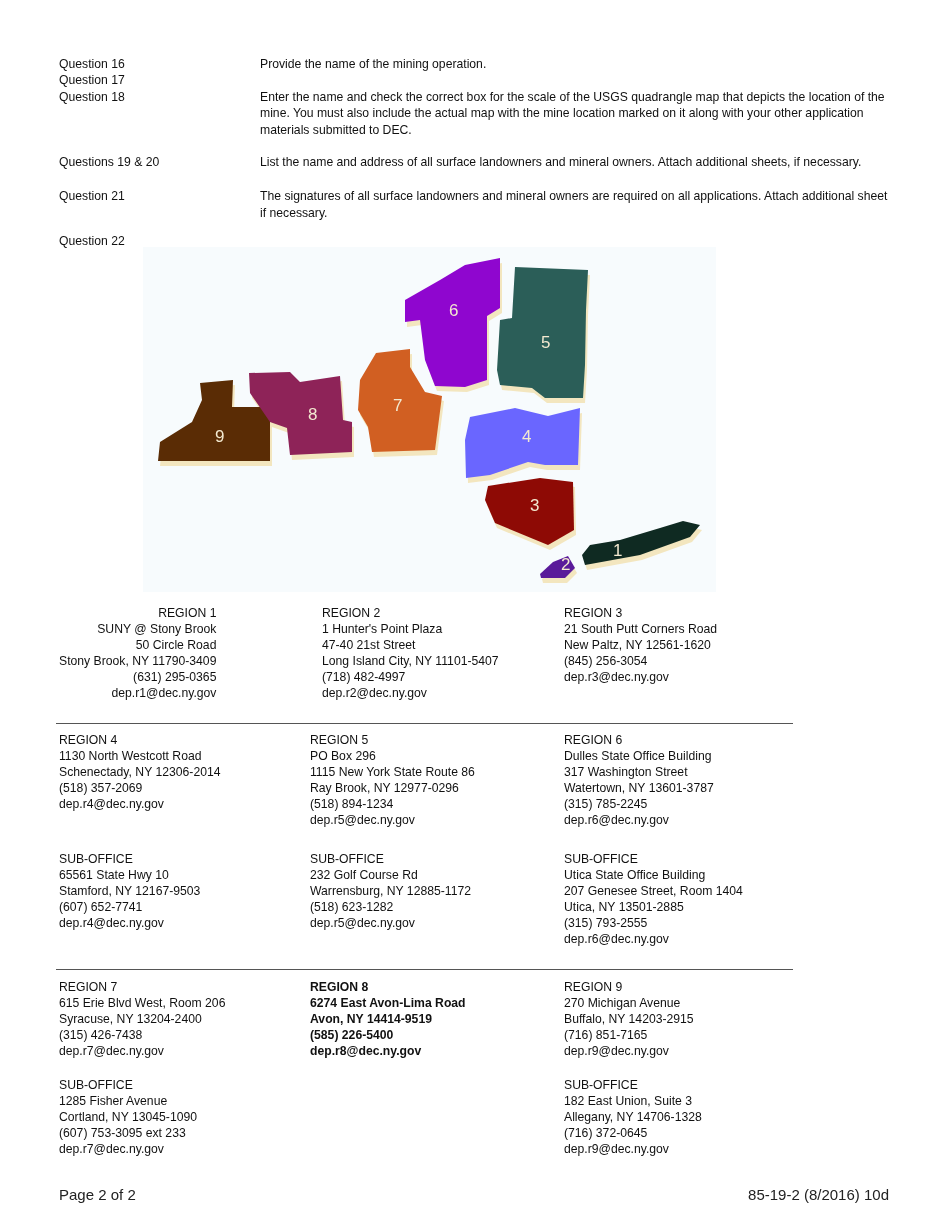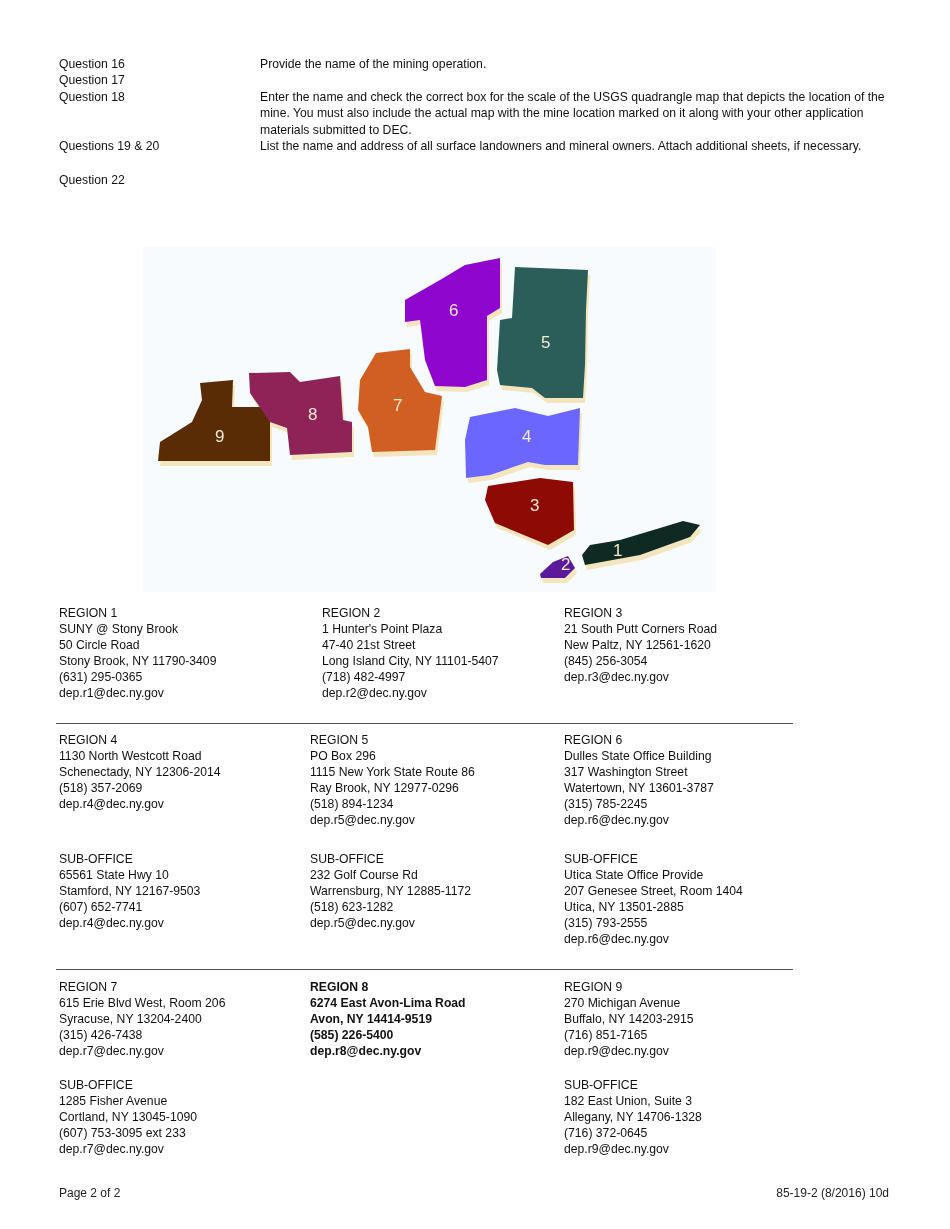--- a/index.html
+++ b/index.html
@@ -10,42 +10,46 @@
   .qtable { position: absolute; left: 59px; top: 56px; width: 830px; }
   .qrow { display: flex; line-height: 16.4px; }
   .qlabel { width: 201px; flex: 0 0 201px; }
   .qtext { flex: 1; }
   .map-wrap { position: absolute; left: 143px; top: 247px; width: 573px; height: 345px; background: #f7fbfd; }
   .map-wrap svg { display: block; }
   .region-num { font-family: "Liberation Sans", sans-serif; font-size: 17px; fill: #f3e9d0; }
   .office { position: absolute; line-height: 16px; white-space: nowrap; }
   .office div { margin: 0; }
   .divider { position: absolute; left: 56px; width: 737px; height: 0; border-top: 1px solid #555; }
-  .footer { position: absolute; top: 1186px; font-size: 12px; color: #222; }
+  .footer { position: absolute; top: 1186px; font-size: 15px; color: #222; }
 </style>
 </head>
 <body>
 
 <div class="qtable">
   <div class="qrow">
     <div class="qlabel">Question 16</div>
     <div class="qtext">Provide the name of the mining operation.</div>
   </div>
   <div class="qrow">
     <div class="qlabel">Question 17</div>
   </div>
   <div class="qrow">
     <div class="qlabel">Question 18</div>
     <div class="qtext">Enter the name and check the correct box for the scale of the USGS quadrangle map that depicts the location of the mine. You must also include the actual map with the mine location marked on it along with your other application materials submitted to DEC.</div>
   </div>
-  <div class="qrow" style="margin-top:0; margin-bottom:18px;">
+  <div class="qrow" style="margin-top:16px; margin-bottom:18px;">
     <div class="qlabel">Questions 19 &amp; 20</div>
     <div class="qtext">List the name and address of all surface landowners and mineral owners. Attach additional sheets, if necessary.</div>
   </div>
-  <div class="qrow" style="margin-top:2px;">
+  <div class="qrow">
+    <div class="qlabel">Question 21</div>
+    <div class="qtext">The signatures of all surface landowners and mineral owners are required on all applications. Attach additional sheet if necessary.</div>
+  </div>
+  <div class="qrow" style="margin-top:12px;">
     <div class="qlabel">Question 22</div>
   </div>
 </div>
 
 <div class="map-wrap">
   <svg width="573" height="345" viewBox="143 247 573 345" xmlns="http://www.w3.org/2000/svg">
 
     <g fill="#f3e6bf" transform="translate(2,5)">
       <polygon points="200,383 233,380 232,407 270,407 270,461 158,461 160,442 192,422 202,400"></polygon>
       <polygon points="249,373 290,372 300,382 340,376 343,420 352,422 352,452 290,455 287,428 270,422 250,393"></polygon>
@@ -83,21 +87,21 @@
     <text class="region-num" x="541" y="348">5</text>
     <text class="region-num" x="522" y="442">4</text>
     <text class="region-num" x="530" y="511">3</text>
     <text class="region-num" x="561" y="570">2</text>
     <text class="region-num" x="613" y="556">1</text>
   </svg>
 </div>
 
 <div>
 
-  <div class="office" style="left:59px; top:605px;">
+  <div class="office" style="left:59px; top:605px;text-align:right;">
     <div>REGION 1</div>
     <div>SUNY @ Stony Brook</div>
     <div>50 Circle Road</div>
     <div>Stony Brook, NY 11790-3409</div>
     <div>(631) 295-0365</div>
     <div>dep.r1@dec.ny.gov</div>
   </div>
   <div class="office" style="left:322px; top:605px;">
     <div>REGION 2</div>
     <div>1 Hunter's Point Plaza</div>
@@ -149,21 +153,21 @@
   </div>
   <div class="office" style="left:310px; top:851px;">
     <div>SUB-OFFICE</div>
     <div>232 Golf Course Rd</div>
     <div>Warrensburg, NY 12885-1172</div>
     <div>(518) 623-1282</div>
     <div>dep.r5@dec.ny.gov</div>
   </div>
   <div class="office" style="left:564px; top:851px;">
     <div>SUB-OFFICE</div>
-    <div>Utica State Office Provide</div>
+    <div>Utica State Office Building</div>
     <div>207 Genesee Street, Room 1404</div>
     <div>Utica, NY 13501-2885</div>
     <div>(315) 793-2555</div>
     <div>dep.r6@dec.ny.gov</div>
   </div>
 
   <div class="divider" style="top:969px;"></div>
 
   <div class="office" style="left:59px; top:979px;">
     <div>REGION 7</div>

